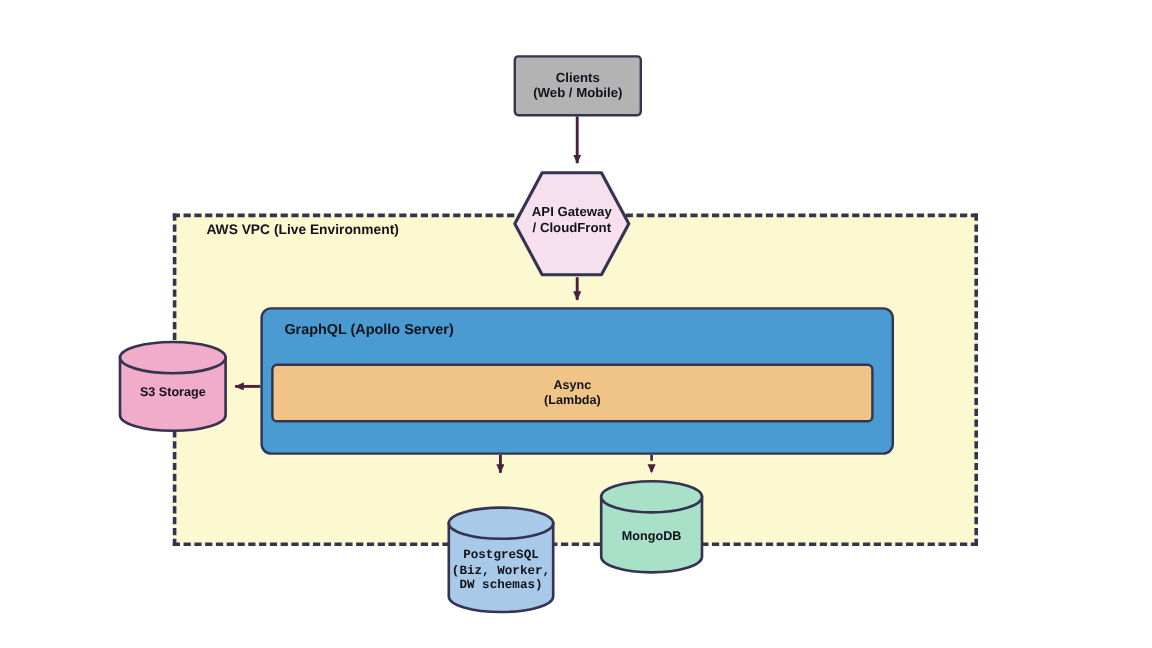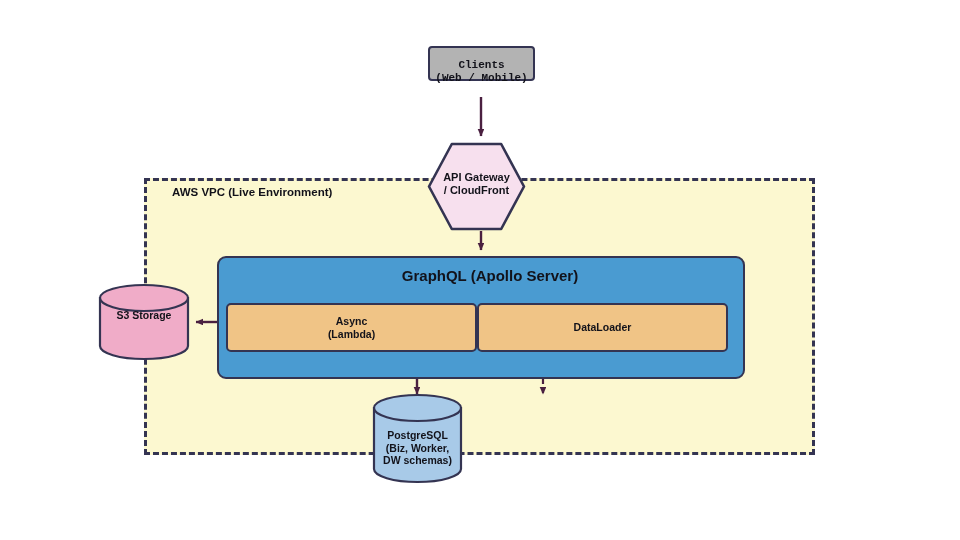--- a/index.html
+++ b/index.html
@@ -50,26 +50,25 @@
     font-weight: bold;
     color: #12121a;
   }
 
   
   #clients-box {
     position: absolute;
     left: 428px;
     top: 46px;
     width: 107px;
-    height: 35px;
+    height: 51px;
     background: #b3b3b3;
     border: 2px solid #343452;
     border-radius: 4px;
     box-sizing: border-box;
-    font-family: Liberation Mono, monospace;
   }
   #clients-box .node-label {
     top: 11px;
     font-size: 11px;
   }
 
   
   #api-gateway-hex {
     position: absolute;
     left: 427px;
@@ -92,22 +91,21 @@
     background: #4a9bd1;
     border: 2px solid #343452;
     border-radius: 9px;
     box-sizing: border-box;
   }
   #graphql-header {
     position: absolute;
     left: 18px;
     right: 0;
     top: 8px;
-    text-align: center;
-    font-size: 15px;
+    font-size: 12px;
     font-weight: bold;
     color: #12121a;
     line-height: 1.35;
   }
   #graphql-subboxes {
     position: absolute;
     left: 7px;
     top: 45px;
     right: 15px;
     display: flex;
@@ -133,22 +131,22 @@
   }
 
   
   .cyl {
     position: absolute;
   }
   .cyl .node-label {
     font-size: 10.5px;
   }
   #s3-cyl { left: 98px; top: 283px; width: 92px; height: 78px; }
-  #s3-cyl .node-label { top: 26px; }
-  #postgres-cyl { left: 372px; top: 393px; width: 91px; height: 91px; }
+  #s3-cyl .node-label { top: 38px; }
+  #postgres-cyl { left: 372px; top: 421px; width: 91px; height: 91px; font-family: Liberation Mono, monospace; }
   #postgres-cyl .node-label { top: 36px; }
   #mongo-cyl { left: 499px; top: 399px; width: 88px; height: 80px; }
   #mongo-cyl .node-label { top: 42px; }
 
   
   #edges {
     position: absolute;
     left: 0;
     top: 0;
     width: 960px;
@@ -207,23 +205,20 @@
 
   <div id="graphql-box">
     <div id="graphql-header">
       <div>GraphQL (Apollo Server)</div>
     </div>
     <div id="graphql-subboxes">
       <div class="subbox">
         <span class="subbox-label">Async
 (Lambda)</span>
       </div>
-      <div class="subbox">
-        <span class="subbox-label">DataLoader</span>
-      </div>
     </div>
   </div>
 
   <div class="cyl" id="s3-cyl">
     <svg width="92" height="78" viewBox="0 0 92 78">
       <path d="M2,15 L2,63 A44,13 0 0 0 90,63 L90,15 Z" fill="#f0acc8" stroke="#343452" stroke-width="2.2"></path>
       <ellipse cx="46" cy="15" rx="44" ry="13" fill="#f0acc8" stroke="#343452" stroke-width="2.2"></ellipse>
     </svg>
     <div class="node-label">S3 Storage</div>
   </div>
@@ -231,14 +226,21 @@
   <div class="cyl" id="postgres-cyl">
     <svg width="91" height="91" viewBox="0 0 91 91">
       <path d="M2,15 L2,76 A43.5,13 0 0 0 89,76 L89,15 Z" fill="#a8cae8" stroke="#343452" stroke-width="2.2"></path>
       <ellipse cx="45.5" cy="15" rx="43.5" ry="13" fill="#a8cae8" stroke="#343452" stroke-width="2.2"></ellipse>
     </svg>
     <div class="node-label">PostgreSQL
 (Biz, Worker,
 DW schemas)</div>
   </div>
 
+  <div class="cyl" id="mongo-cyl">
+    <svg width="88" height="80" viewBox="0 0 88 80">
+      <path d="M2,15 L2,65 A42,13 0 0 0 86,65 L86,15 Z" fill="#a8e0c8" stroke="#343452" stroke-width="2.2"></path>
+      <ellipse cx="44" cy="15" rx="42" ry="13" fill="#a8e0c8" stroke="#343452" stroke-width="2.2"></ellipse>
+    </svg>
+    <div class="node-label">MongoDB</div>
+  </div>
 
 </div>
 
 </body></html>

